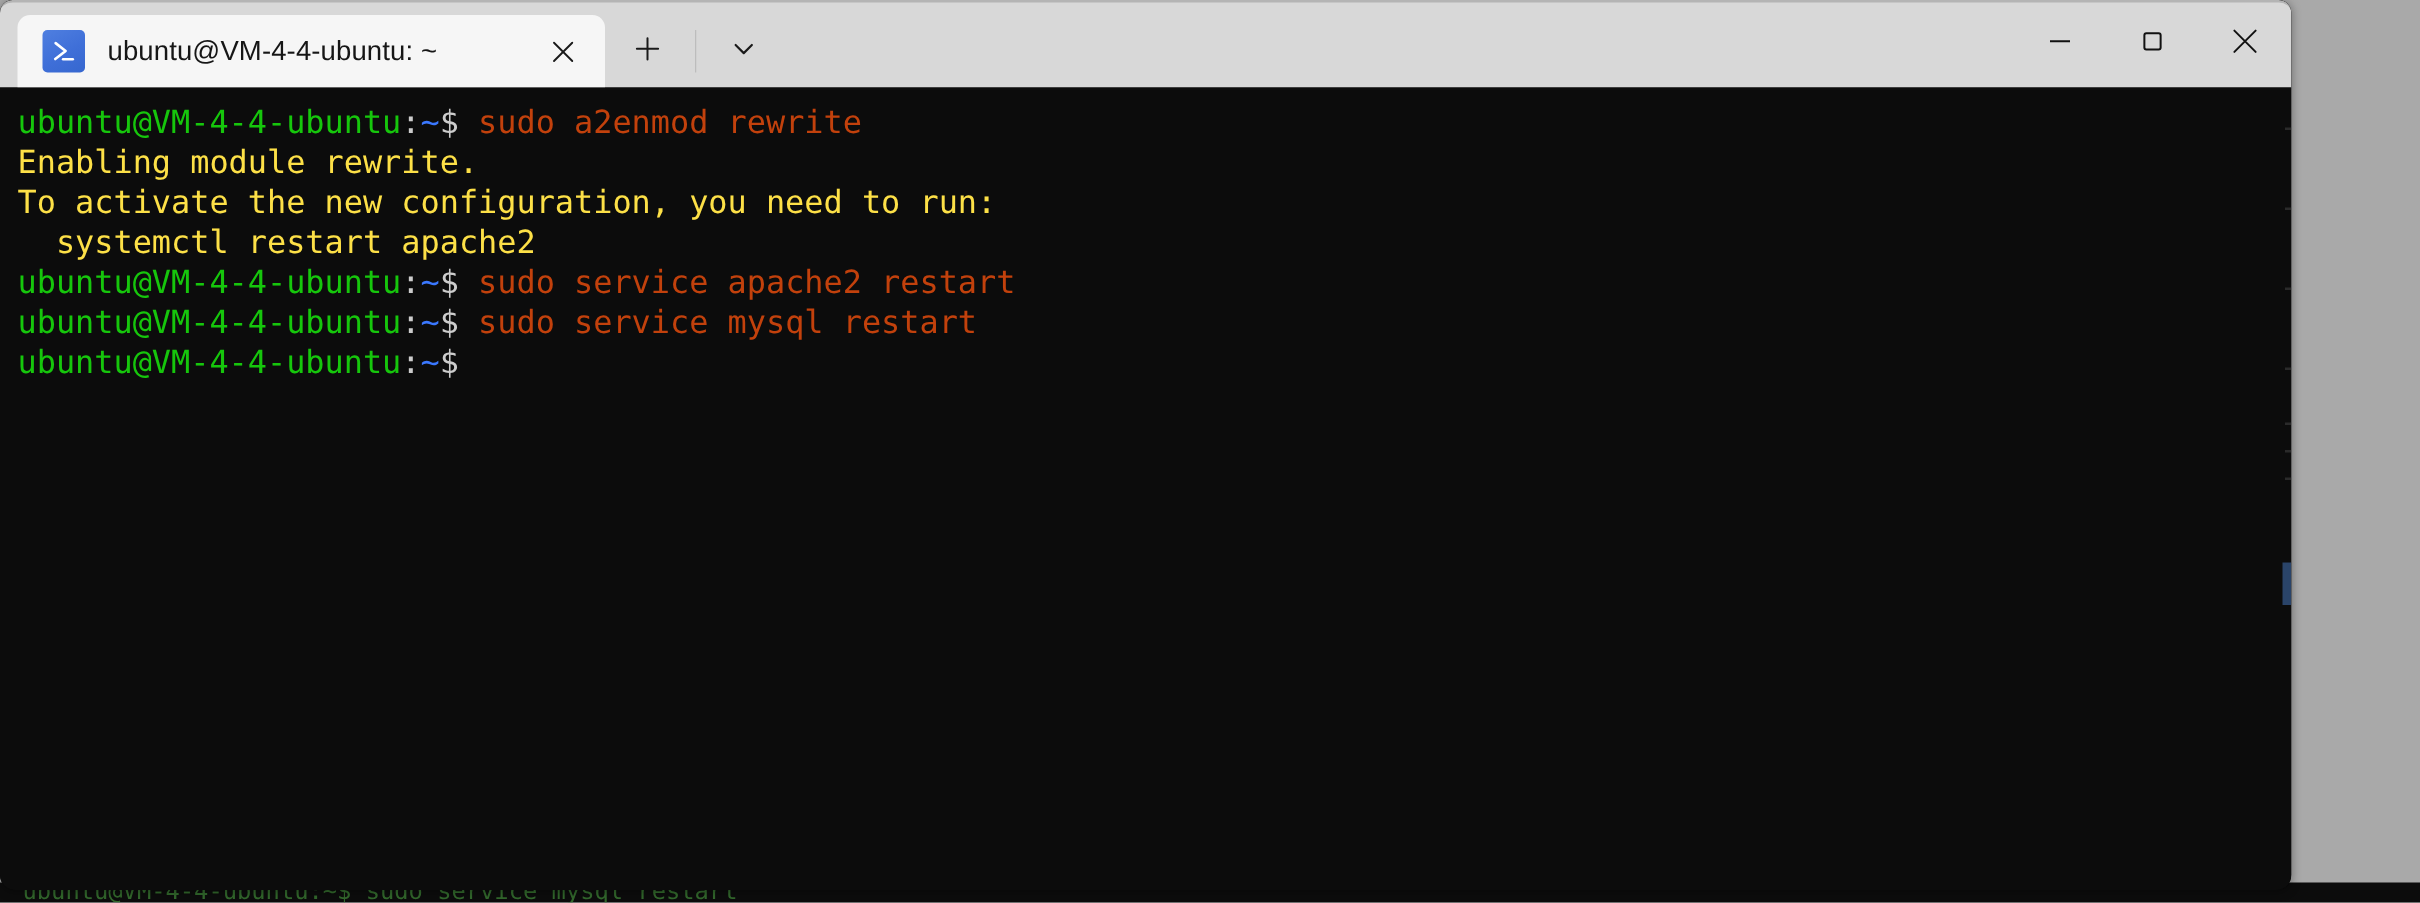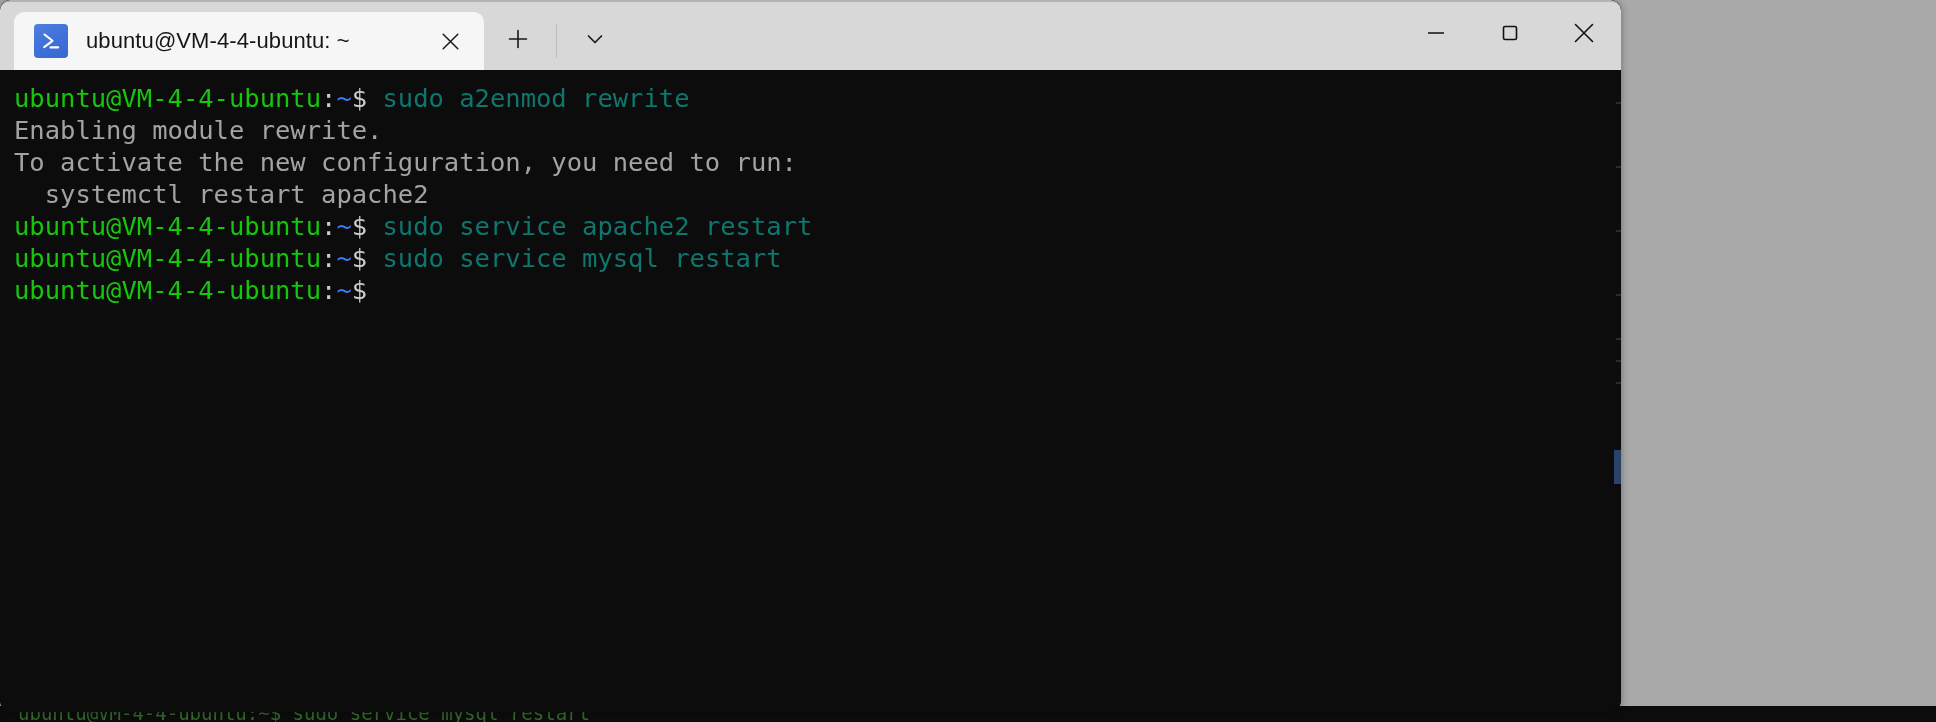--- a/index.html
+++ b/index.html
@@ -38,21 +38,21 @@
     color: #3a7a33;
     white-space: pre;
     opacity: .85;
   }
 
   
   .window {
     position: absolute;
     left: 0;
     top: 0;
-    width: 1621px;
+    width: 1833px;
     height: 712px;
     border-radius: 10px 10px 12px 12px;
     overflow: hidden;
     background: #0c0c0c;
     box-shadow: 0 1px 8px rgba(0,0,0,.35);
   }
 
   
   .titlebar {
     position: relative;
@@ -166,22 +166,22 @@
     line-height: 32px;
     white-space: pre;
     color: #cccccc;
   }
 
   .term-line { white-space: pre; }
 
   .seg-user  { color: #16c60c; text-align: center; }
   .seg-punct { color: #cccccc; }
   .seg-path  { color: #3b78ff; }
-  .seg-cmd   { color: #0f766e; }
-  .seg-out   { color: #a3a3a3; }
+  .seg-cmd   { color: #c2410c; }
+  .seg-out   { color: #fde047; }
 
   
   .term-scrollbar {
     position: absolute;
     top: 0;
     right: 0;
     width: 7px;
     height: 100%;
     background: transparent;
   }

